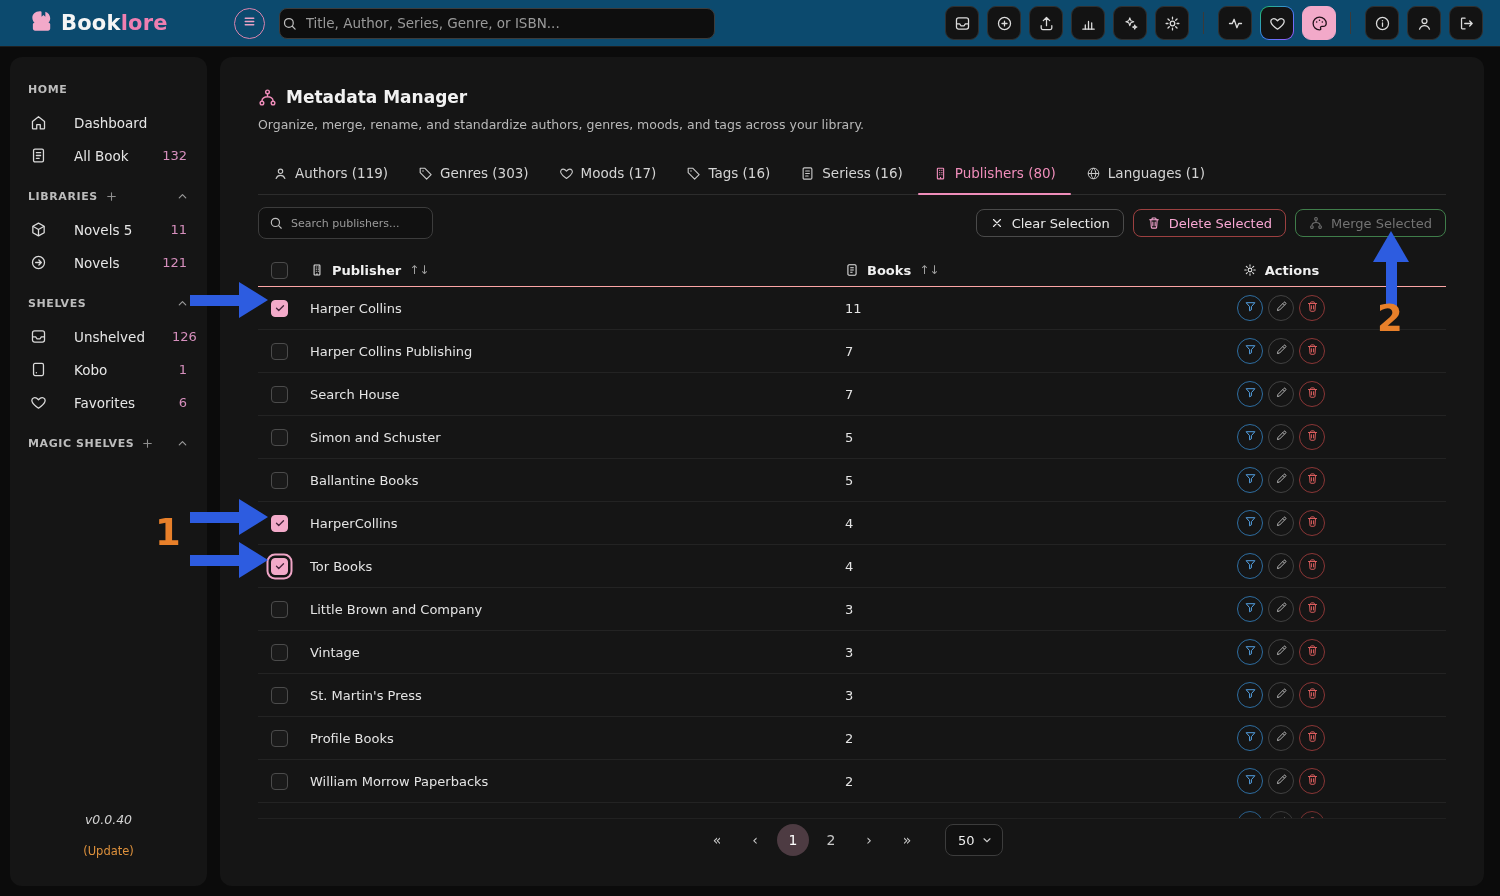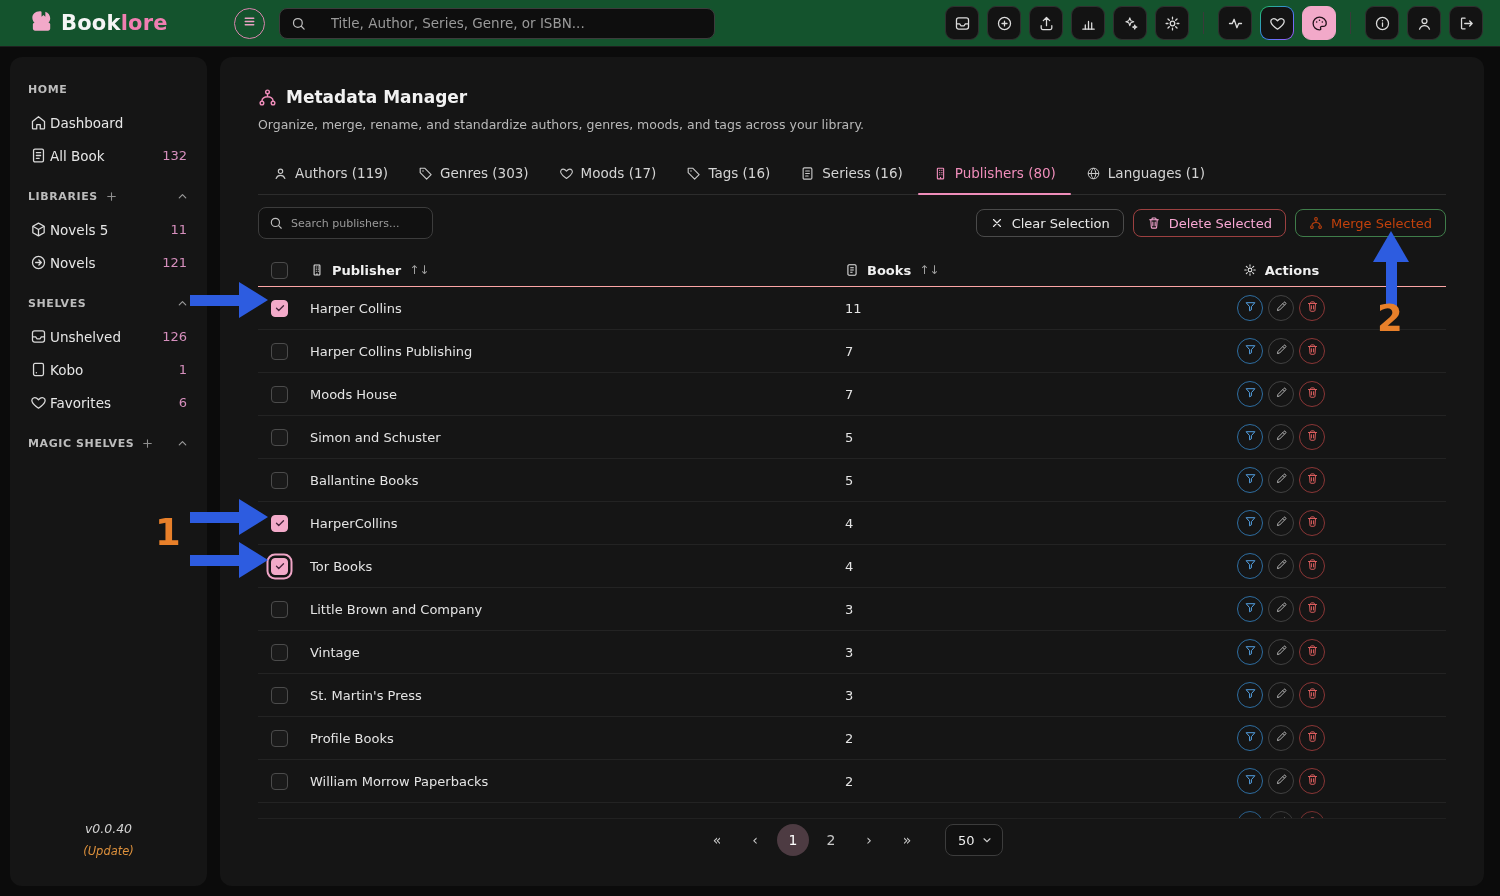--- a/index.html
+++ b/index.html
@@ -2,32 +2,32 @@
 <html><head>
 <meta charset="utf-8">
 <style>
   * { box-sizing: border-box; margin: 0; padding: 0; }
   html,body { background:#070707; }
   body { font-family:"DejaVu Sans","Liberation Sans",sans-serif; }
   .app { position:relative; width:1500px; height:896px; background:#0b0b0b; overflow:hidden; }
 
   
   .topbar { position:absolute; left:0; top:0; width:1500px; height:47px;
-    background:#14532d; border-bottom:1px solid #1f1f1f;
+    background:#0c4a6e; border-bottom:1px solid #1f1f1f;
     display:flex; align-items:center; padding:0 11px; }
   .brand { display:flex; align-items:center; gap:7px; margin-left:17px; }
   .brand .icon svg { width:26px; height:26px; }
   .brand-text { font-size:21px; font-weight:700; color:#f5f5f5; letter-spacing:.2px; }
   .brand-text .accent { color:#ef7fb1; }
   .hamburger { margin-left:66px; width:31px; height:31px; border-radius:50%;
     border:1.5px solid #d984ad; background:transparent; color:#e9a1c4;
     display:flex; align-items:center; justify-content:center; cursor:pointer; }
   .hamburger svg { width:17px; height:17px; }
   .searchbox { margin-left:14px; width:436px; height:31px; border:1px solid #3c3c3c;
-    border-radius:8px; background:#0e0e0e; display:flex; align-items:center; padding:0 11px; gap:25px; }
+    border-radius:8px; background:#0e0e0e; display:flex; align-items:center; padding:0 2px; gap:9px; }
   .searchbox .icon { color:#bdbdbd; display:flex; }
   .searchbox .icon svg { width:15px; height:15px; }
   .searchbox input { flex:1; background:transparent; border:none; outline:none;
     color:#e8e8e8; font-size:13.5px; font-family:inherit; }
   .searchbox input::placeholder { color:#9a9a9a; }
   .tb-spacer { flex:1; }
   #topbar-groups { display:flex; align-items:center; gap:14px; margin-right:6px; }
   .tb-group { display:flex; align-items:center; gap:8px; }
   .tb-divider { width:1px; height:22px; background:#3a3a3a; }
   .iconbtn { width:34px; height:34px; border-radius:9px; border:1px solid #303030;
@@ -42,28 +42,28 @@
   
   .sidebar { position:absolute; left:10px; top:57px; width:197px; height:829px;
     background:#151515; border-radius:12px; padding:22px 14px 16px 14px; }
   .side-section { margin-bottom:14px; }
   .side-heading { display:flex; align-items:center; font-size:11px; font-weight:700;
     letter-spacing:.6px; color:#bdbdbd; padding:4px 4px 10px 4px; }
   .side-heading .plus { color:#8f8f8f; display:flex; margin-left:7px; cursor:pointer; }
   .side-heading .plus svg { width:13px; height:13px; }
   .side-heading .chev { margin-left:auto; color:#9a9a9a; display:flex; cursor:pointer; }
   .side-heading .chev svg { width:13px; height:13px; }
-  .side-item { display:flex; align-items:center; gap:3px; padding:8px 6px; border-radius:8px;
+  .side-item { display:flex; align-items:center; gap:27px; padding:8px 6px; border-radius:8px;
     color:#e6e6e6; font-size:13.5px; cursor:pointer; }
   .side-item .icon { color:#dadada; display:flex; }
   .side-item .icon svg { width:17px; height:17px; }
   .side-item .count { margin-left:auto; color:#d68fbd; font-size:13px; }
   .side-version { position:absolute; left:0; right:0; bottom:28px; text-align:center; }
   .side-version .ver { color:#d2d2d2; font-size:12.5px;font-style:italic; }
-  .side-version .upd { color:#de913c; font-size:11.5px; margin-top:8px; cursor:pointer;font-style:italic; }
+  .side-version .upd { color:#de913c; font-size:11.5px; margin-top:17px; cursor:pointer; }
 
   
   .main { position:absolute; left:220px; top:57px; width:1264px; height:829px;
     background:#151515; border-radius:12px; padding:0 38px; }
   .mm-header { display:flex; align-items:center; gap:9px; margin-top:30px; }
   .mm-header .icon { color:#ef8dba; display:flex; }
   .mm-header .icon svg { width:19px; height:19px; }
   .mm-title { font-size:17px; font-weight:700; color:#f2f2f2; }
   .mm-sub { margin-top:10px; font-size:12.5px; color:#b9b9b9; }
 
@@ -86,21 +86,21 @@
     color:#e8e8e8; font-size:11px; font-family:inherit; }
   .pub-search input::placeholder { color:#9a9a9a; }
   .toolbar .spacer { flex:1; }
   .btn { height:28px; border-radius:8px; border:1px solid; background:transparent;
     display:inline-flex; align-items:center; gap:8px; padding:0 13px; font-size:13px;
     font-family:inherit; cursor:pointer; margin-left:9px; }
   .btn .icon { display:flex; }
   .btn svg { width:14px; height:14px; }
   .btn.neutral { border-color:#4a4a4a; color:#e8e8e8; }
   .btn.danger { border-color:#9c4040; color:#f9a8d4; }
-  .btn.success { border-color:#3f7d4a; color:#c2410c; }
+  .btn.success { border-color:#3f7d4a; color:#737373; }
 
   
   .table { margin-top:15px; }
   .trow, .thead { display:grid; grid-template-columns:52px 1fr 271px 330px; align-items:center; }
   .thead { height:33px; border-bottom:1px solid #fca5a5; color:#f0f0f0; font-size:13px; font-weight:700; }
   .thead .hcell { display:flex; align-items:center; gap:8px; }
   .thead .icon { display:flex; color:#e6e6e6; }
   .thead .icon svg { width:14px; height:14px; }
   .sort { color:#9f9f9f; font-size:12px; font-weight:400; }
   .actions-head { justify-content:center; }
@@ -624,21 +624,21 @@
                     <path d="M6.5 6.5 7.4 19a2 2 0 0 0 2 1.8h5.2a2 2 0 0 0 2-1.8l.9-12.5"></path>
                     <path d="M10 10.5v6M14 10.5v6"></path>
                   </svg></span>
               </button>
             </div>
           </div>
           <div class="trow">
             <div class="cell">
               <span class="checkbox"></span>
             </div>
-            <div class="cell name-cell">Moods House</div>
+            <div class="cell name-cell">Search House</div>
             <div class="cell books-cell">7</div>
             <div class="cell actions-cell">
               <button class="actbtn filter">
                 <span class="icon"><svg viewBox="0 0 24 24" fill="none" stroke="currentColor" stroke-width="1.8" stroke-linejoin="round">
                     <path d="M4 5h16l-6.3 7.3V18L10.3 20v-7.7z"></path>
                   </svg></span>
               </button>
               <button class="actbtn edit">
                 <span class="icon"><svg viewBox="0 0 24 24" fill="none" stroke="currentColor" stroke-width="1.8" stroke-linejoin="round">
                     <path d="M4.5 19.5l1-4L16.7 4.3a1.6 1.6 0 0 1 2.3 0l.7.7a1.6 1.6 0 0 1 0 2.3L8.5 18.5z"></path>

